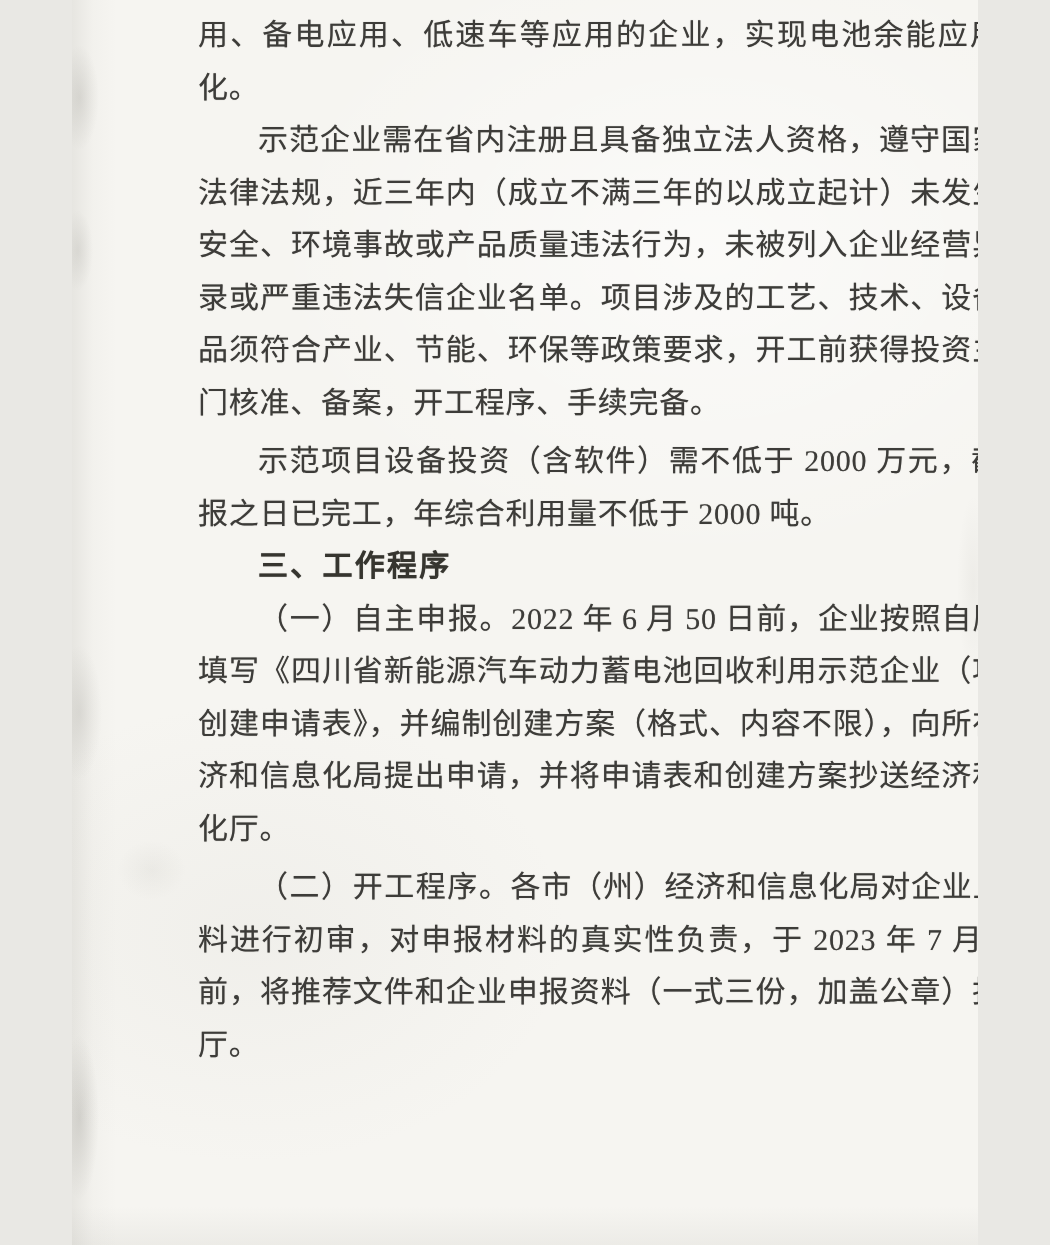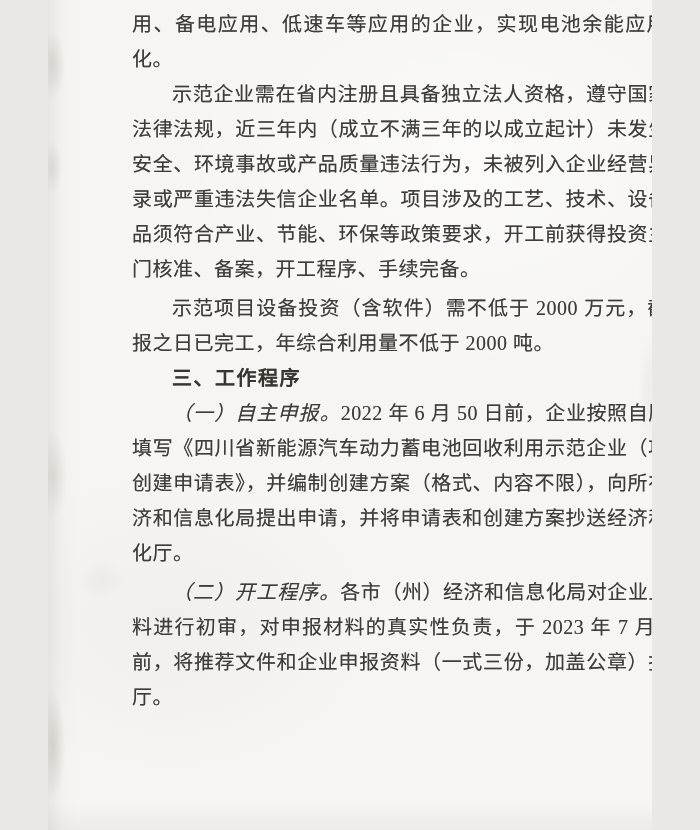--- a/index.html
+++ b/index.html
@@ -55,21 +55,20 @@
     font-size: 20px;
     line-height: 35px;
     font-weight: bold;
     letter-spacing: 1.5px;
     color: #36352f;
     font-family: "Liberation Sans", "DejaVu Sans", sans-serif;
     text-indent: 2em;
     text-shadow: 0 0 0.5px rgba(60,58,52,0.5);
   }
   .lead {
-    font-style: italic;
     letter-spacing: 1px;
   }
 </style>
 </head>
 <body>
 
 <div class="page">
   <div class="smudge s1"></div>
   <div class="smudge s2"></div>
   <div class="smudge s3"></div>

